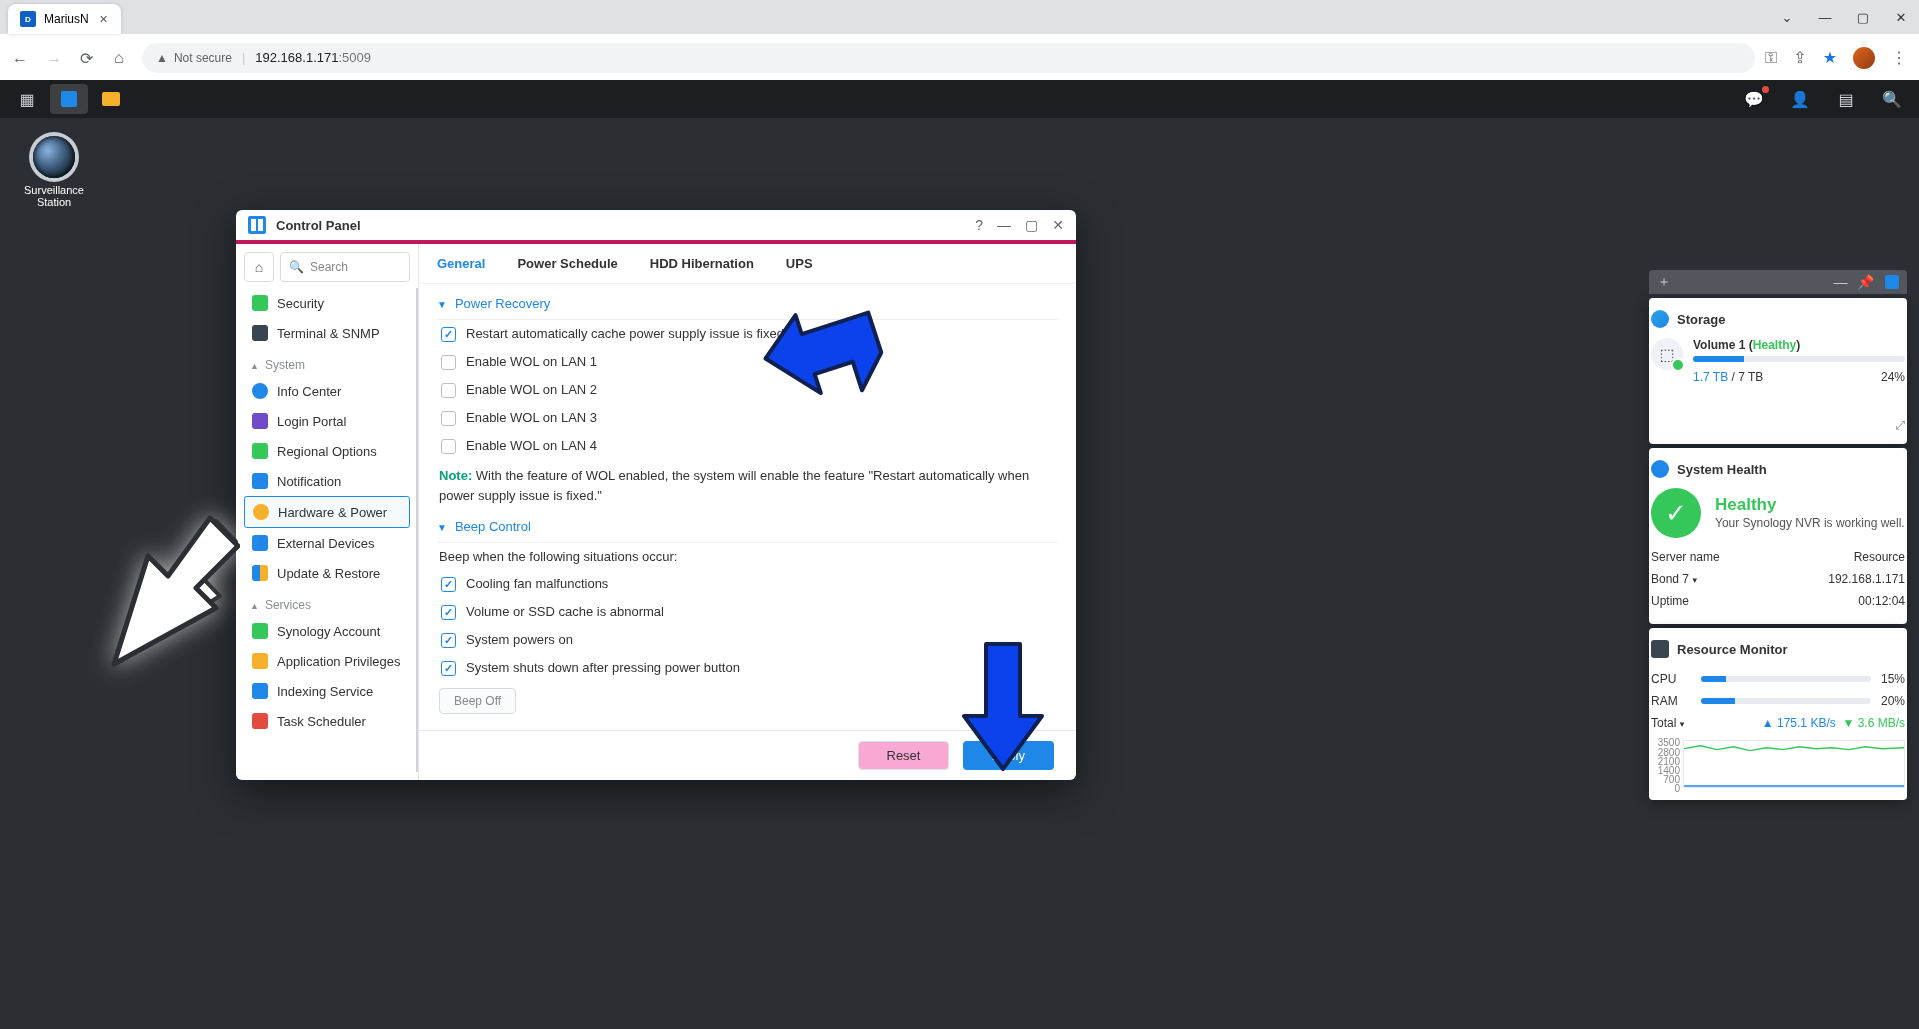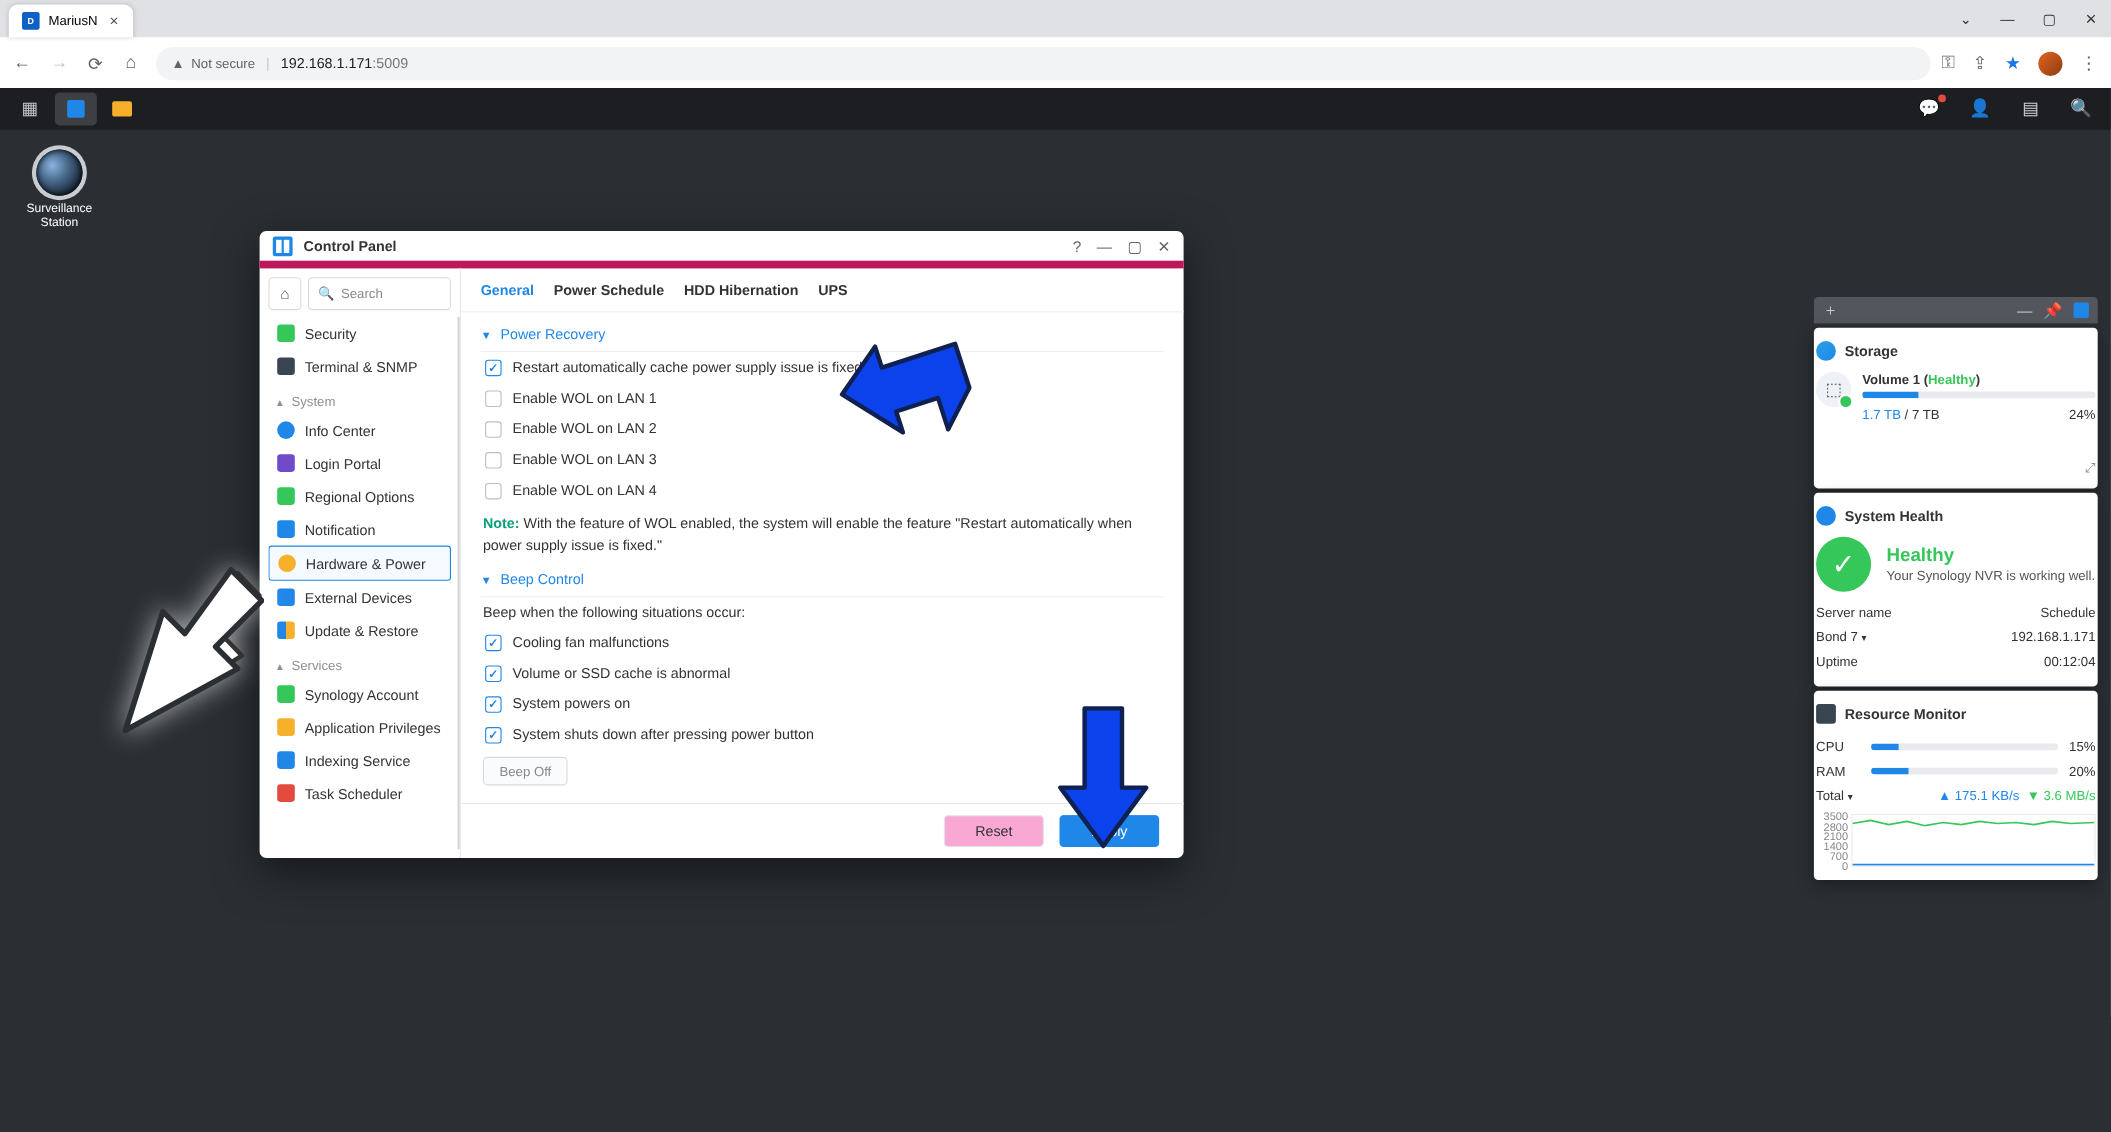--- a/index.html
+++ b/index.html
@@ -31,41 +31,41 @@
 .tb-btn { width:38px; height:30px; border-radius:4px; display:flex; align-items:center; justify-content:center; color:#bfc5cb;}
 .tb-btn.active { background:rgba(255,255,255,.15);}
 .tb-right { display:flex; gap:8px;}
 .tb-right .tb-btn{color:#cfd3d7;}
 
 .desktop-icon{position:absolute; top:56px; left:14px; text-align:center; color:#fff; width:80px; font-size:11px;}
 .desktop-icon .lens{width:42px;height:42px;margin:0 auto 6px;border-radius:50%;background:radial-gradient(circle at 35% 35%,#8ab3e0 0,#4a6c8f 35%,#1a2b3a 72%);box-shadow:0 0 0 4px #c7cdd3, inset 0 0 6px #000;}
 
 
 .cp-window{position:absolute; top:130px; left:236px; width:840px; height:570px; background:#fff; border-radius:6px; box-shadow:0 12px 40px rgba(0,0,0,.5);}
-.cp-titlebar{height:34px;display:flex;align-items:center;padding:0 12px;border-bottom:7px solid #be185d;}
+.cp-titlebar{height:34px;display:flex;align-items:center;padding:0 12px;border-bottom:4px solid #be185d;}
 .cp-title-ico{width:18px;height:18px;background:#1f87e8;border-radius:2px;margin-right:10px;position:relative;}
 .cp-title-ico::after{content:"";position:absolute;left:3px;top:3px;width:5px;height:12px;background:#fff;box-shadow:7px 0 0 #fff;}
 .cp-titlebar h3{font-size:13px;font-weight:600;color:#333;}
 .cp-title-actions{margin-left:auto;display:flex;gap:14px;color:#666;font-size:14px;}
 .cp-title-actions span{cursor:pointer;}
 
 .cp-body{display:flex;height:calc(100% - 34px);}
 .cp-sidebar{width:183px;border-right:1px solid #e6e8eb;display:flex;flex-direction:column;padding:8px 0 8px 8px;overflow:hidden;}
 .cp-sb-top{display:flex;gap:6px;margin-bottom:6px;padding-right:8px;}
 .home-btn{width:30px;height:30px;border:1px solid #d7dade;border-radius:4px;display:flex;align-items:center;justify-content:center;color:#555;font-size:14px;}
 .search-box{flex:1;border:1px solid #d7dade;border-radius:4px;height:30px;display:flex;align-items:center;padding:0 8px;gap:6px;color:#888;font-size:12px;}
 
 .sb-list{flex:1;overflow-y:auto;border-right:2px solid #cfd3d9;padding-right:6px;}
 .sb-cat{color:#8a8f96;font-size:12px;padding:10px 2px 4px 6px;display:flex;align-items:center;gap:6px;}
 .sb-item{display:flex;align-items:center;gap:9px;padding:7px 8px;font-size:13px;color:#333;border-radius:3px;cursor:pointer;}
 .sb-item.selected{border:1.5px solid #1f87e8;background:#f4faff;}
 .sb-icon{width:16px;height:16px;border-radius:3px;display:inline-block;}
 
 .cp-main{flex:1;display:flex;flex-direction:column;min-width:0;}
-.cp-tabs{display:flex;gap:18px;padding:10px 18px;border-bottom:1px solid #edf0f3;font-size:13px;color:#333;}
+.cp-tabs{display:flex;gap:32px;padding:10px 18px;border-bottom:1px solid #edf0f3;font-size:13px;color:#333;}
 .cp-tab{padding:2px 0;cursor:pointer;font-weight:600;}
 .cp-tab.active{color:#1f87e8;}
 
 .cp-content{flex:1;overflow-y:auto;padding:4px 18px 0; position:relative;}
 .cp-content::-webkit-scrollbar{width:8px;} .cp-content::-webkit-scrollbar-thumb{background:#cfd3d9;border-radius:4px;}
 .section-hdr{color:#1f87e8;font-size:13px;display:flex;align-items:center;gap:8px;padding:8px 0;border-bottom:1px solid #edf0f3;cursor:pointer;}
 .fld{display:flex;align-items:flex-start;gap:10px;padding:6px 4px;font-size:13px;color:#333;}
 .cbox{width:15px;height:15px;border:1.5px solid #b8bfc7;border-radius:3px;display:inline-flex;align-items:center;justify-content:center;color:#1f87e8;font-size:11px;font-weight:bold;margin-top:1px;}
 .cbox.checked{border-color:#1f87e8;}
 .note{font-size:13px;color:#333;padding:6px 2px;line-height:1.5;}
@@ -360,21 +360,21 @@
         </div>
       <div class="healthy">
         <div class="big-check">✓</div>
         <div>
           <div style="color:#35c759;font-size:17px;font-weight:600">Healthy</div>
           <div style="font-size:12px;color:#555;line-height:1.4">Your Synology NVR is working well.</div>
         </div>
       </div>
       <div class="row">
           <span>Server name</span>
-          <span>Schedule</span>
+          <span>Resource</span>
         </div>
       <div class="row">
           <span><span>Bond 7 </span><span style="font-size:9px">▾</span></span>
           <span>192.168.1.171</span>
         </div>
       <div class="row">
           <span>Uptime</span>
           <span>00:12:04</span>
         </div>
     </div>

